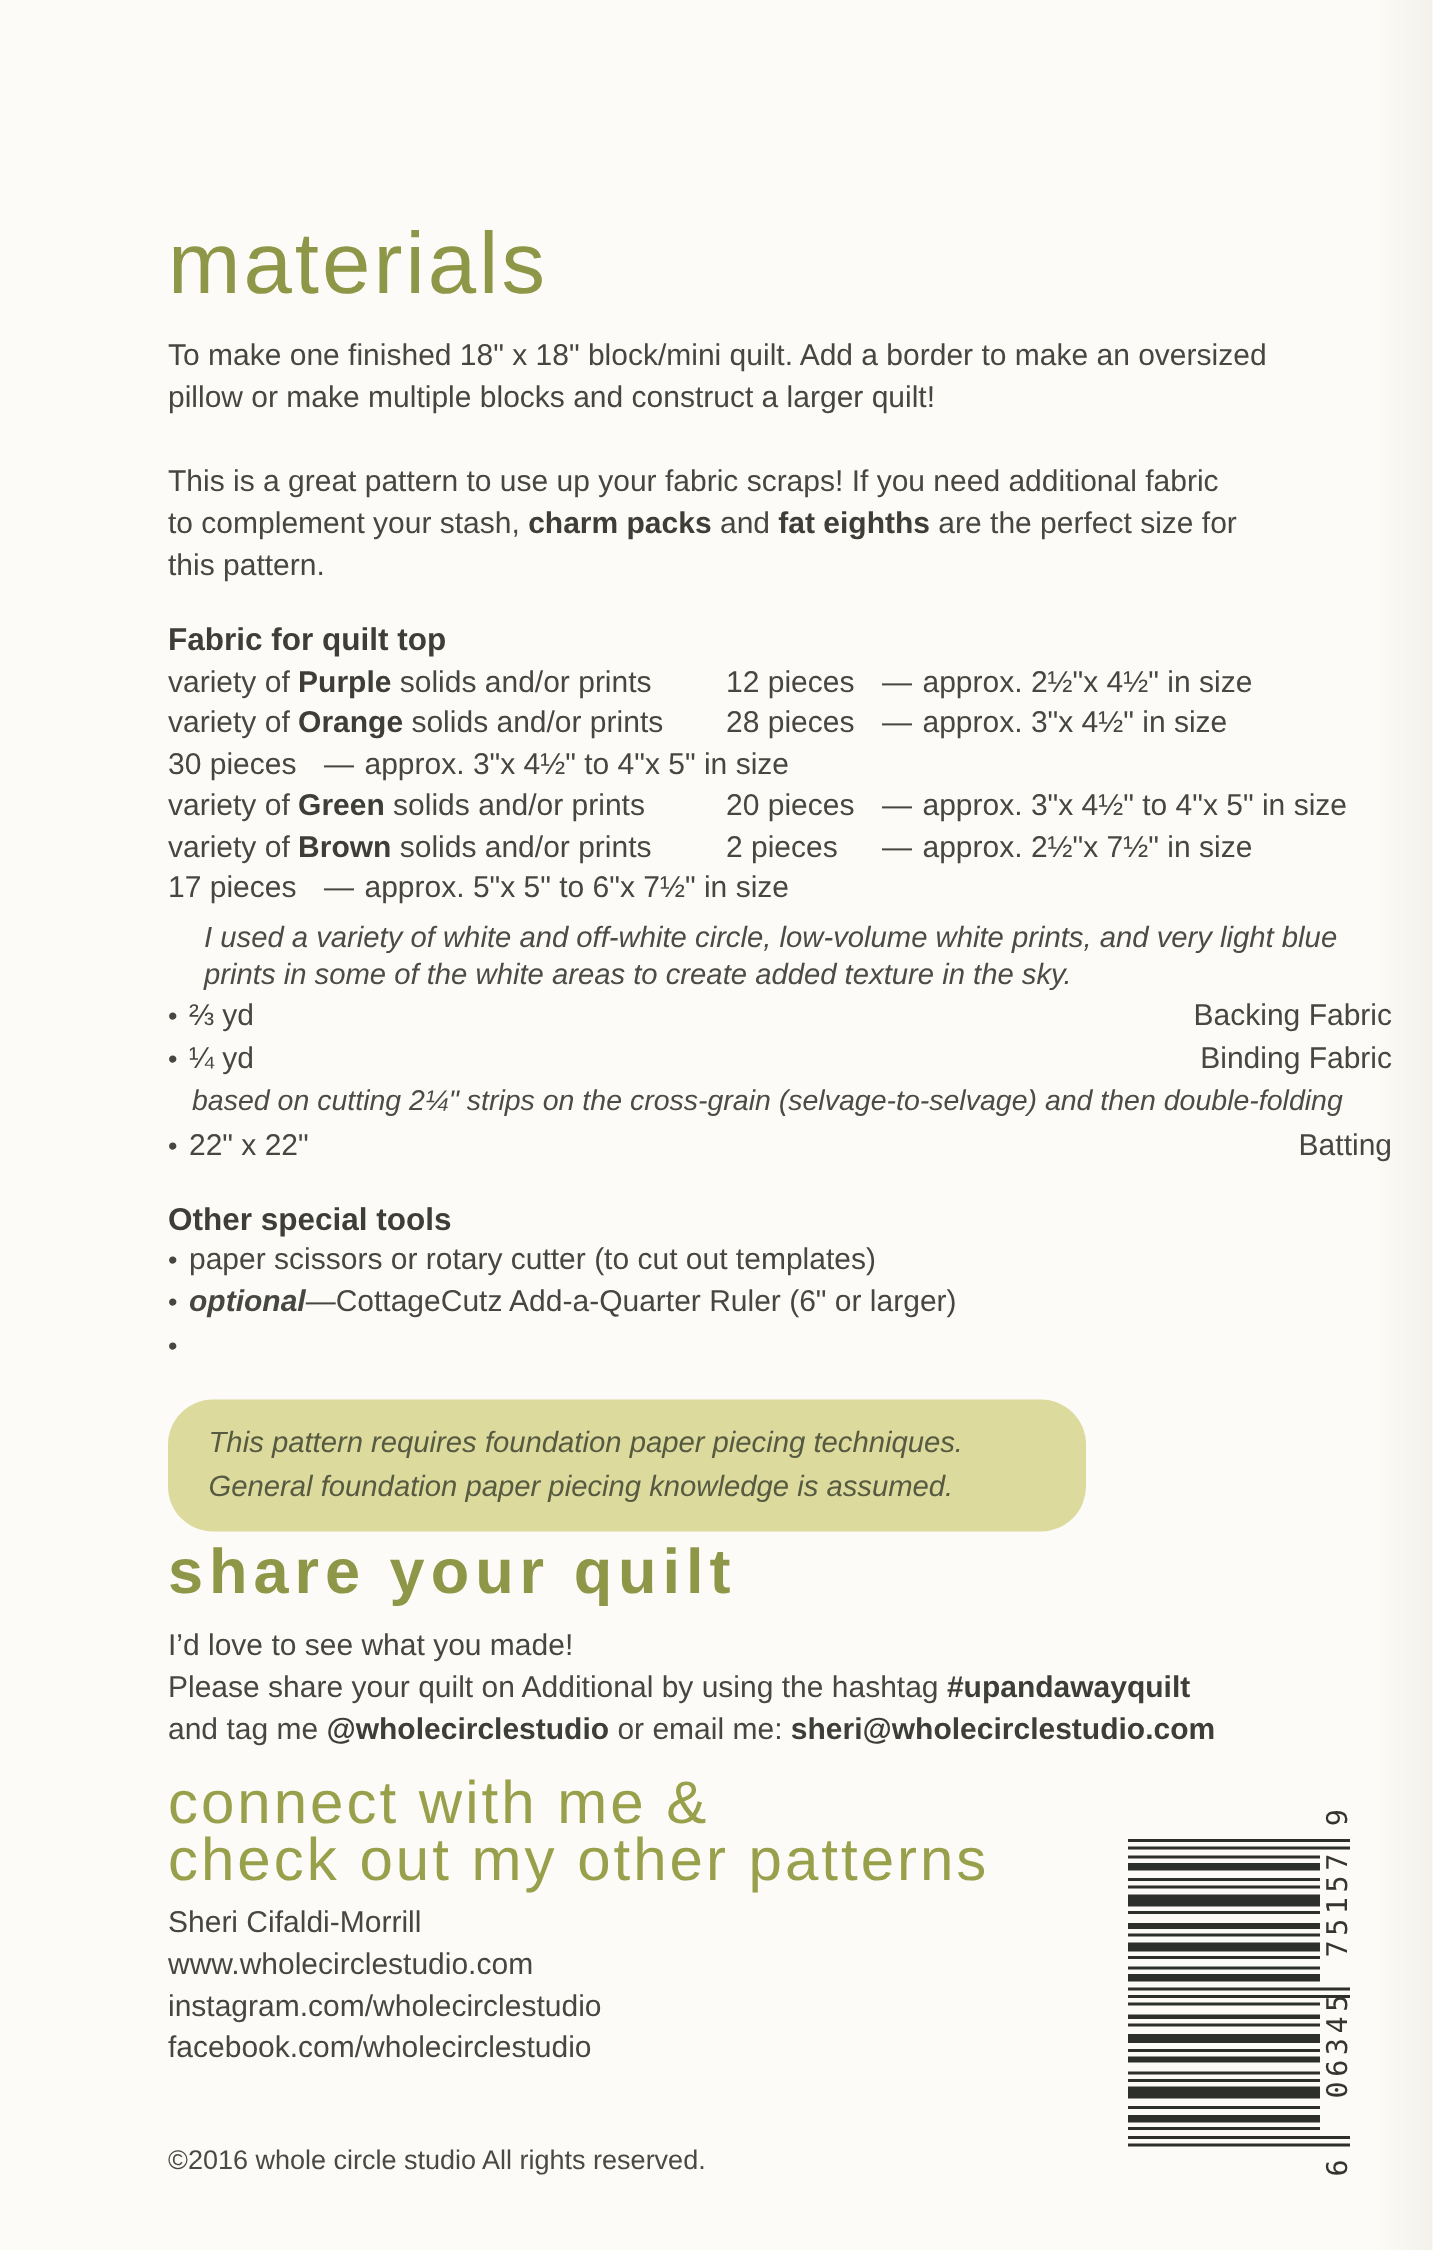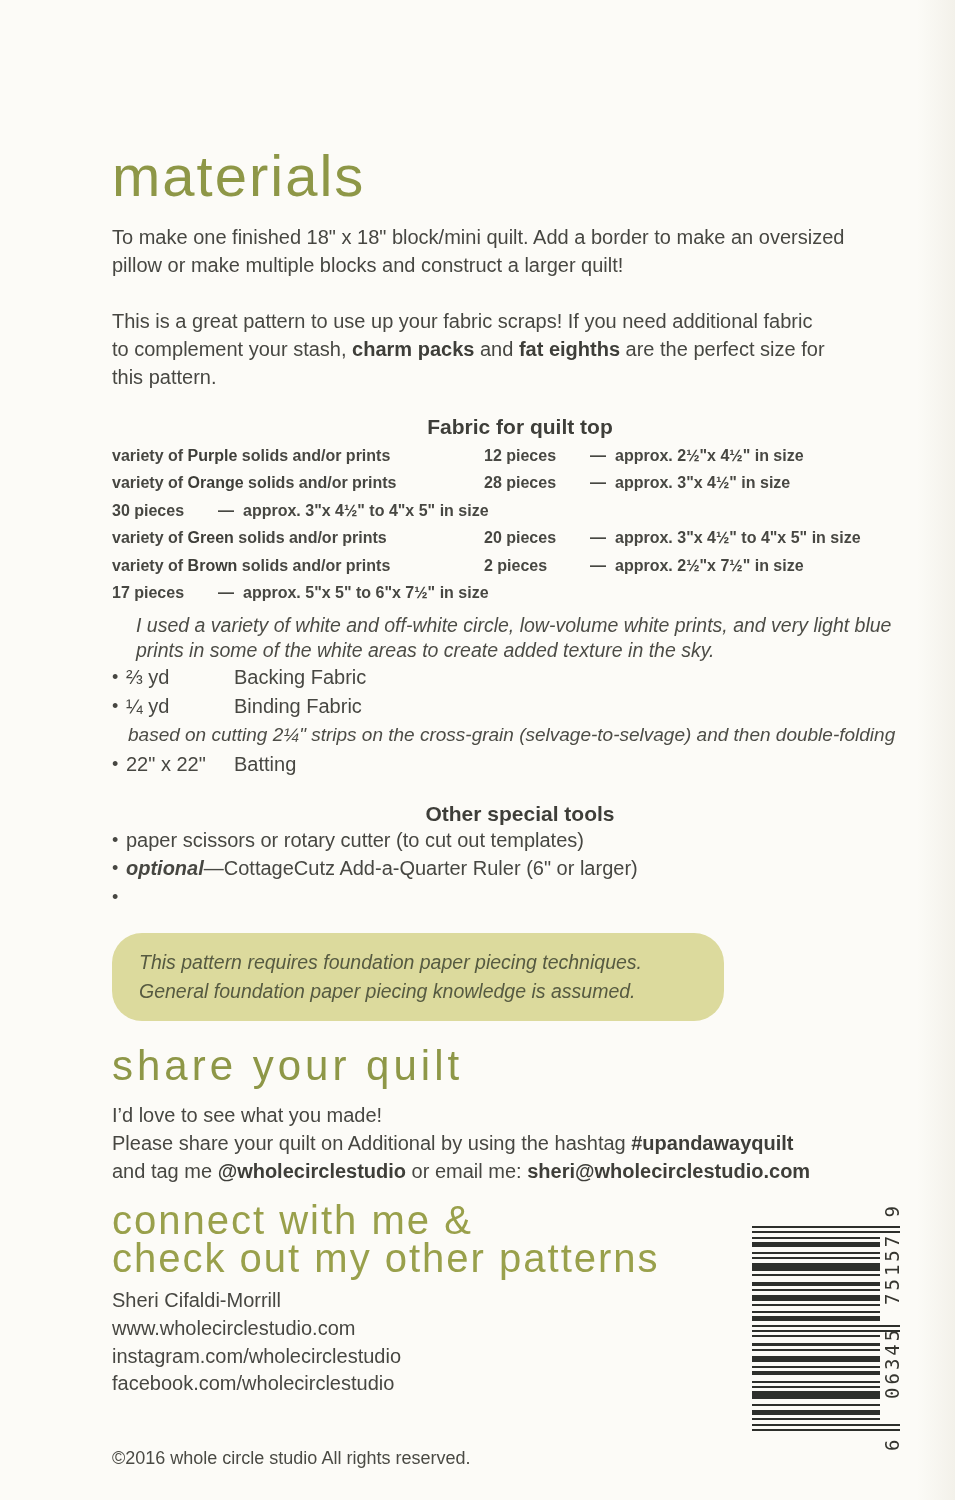--- a/index.html
+++ b/index.html
@@ -11,49 +11,49 @@
     color:#474742;
     overflow:hidden;
   }
   .content{position:absolute;left:112px;top:146px;width:816px;}
   .big-title{
     font-size:58px;line-height:1.05;font-weight:300;
     color:#8e9747;letter-spacing:2px;
   }
   .para{margin-top:16px;font-size:20px;line-height:28px;white-space:pre-line;}
   .para2{margin-top:28px;}
-  .sec-h{margin-top:24px;font-size:21px;font-weight:bold;color:#3e3e39;text-align:center;}
+  .sec-h{margin-top:24px;font-size:21px;font-weight:bold;color:#3e3e39;}
   .fab-table{margin-top:3px;}
-  .fab-row{display:flex;font-size:16px;line-height:27.4px;font-weight:bold;}
+  .fab-row{display:flex;font-size:20px;line-height:27.4px;}
   .fab-label{width:372px;flex:0 0 auto;}
   .fab-qty{width:97px;flex:0 0 auto;}
   .fab-dash{width:34px;flex:0 0 auto;text-align:center;}
   .fab-size{flex:1;}
   .fab-note{
     margin-top:7px;margin-left:24px;font-style:italic;
     font-size:19.5px;line-height:25px;white-space:pre-line;color:#4c4c46;
   }
   .add-row{display:flex;font-size:20px;line-height:28.2px;}
   .bullet{width:14px;flex:0 0 auto;font-size:18px;}
   .add-qty{width:108px;flex:0 0 auto;}
-  .add-label{flex:1;}
+  .add-label{flex:1;text-align:right;}
   .add-note{
     margin-left:16px;font-style:italic;font-size:19px;line-height:30px;color:#4c4c46;
   }
   .tool-row{display:flex;font-size:20px;line-height:28.4px;}
   .tool-lead{font-style:italic;font-weight:bold;}
   .callout{
     margin-top:22px;width:558px;
     background:#dcda9d;border-radius:30px;
     padding:15px 27px;
     font-style:italic;font-size:19.5px;line-height:29px;
     color:#565a41;white-space:pre-line;
   }
   .share-title{
-    margin-top:22px;font-size:42px;font-weight:400;
+    margin-top:4px;font-size:42px;font-weight:700;
     color:#8e9747;letter-spacing:4px;line-height:1.1;
   }
   .share-body{margin-top:12px;font-size:20px;line-height:28px;white-space:pre-line;}
   .connect-title{
     margin-top:16px;font-size:40px;font-weight:300;
     color:#99a04b;letter-spacing:2px;line-height:38px;white-space:pre-line;
   }
   .connect-lines{margin-top:10px;font-size:20px;line-height:27.6px;white-space:pre-line;}
   .footer{margin-top:50px;}
   .copyright{font-size:18px;color:#4a4a44;}

